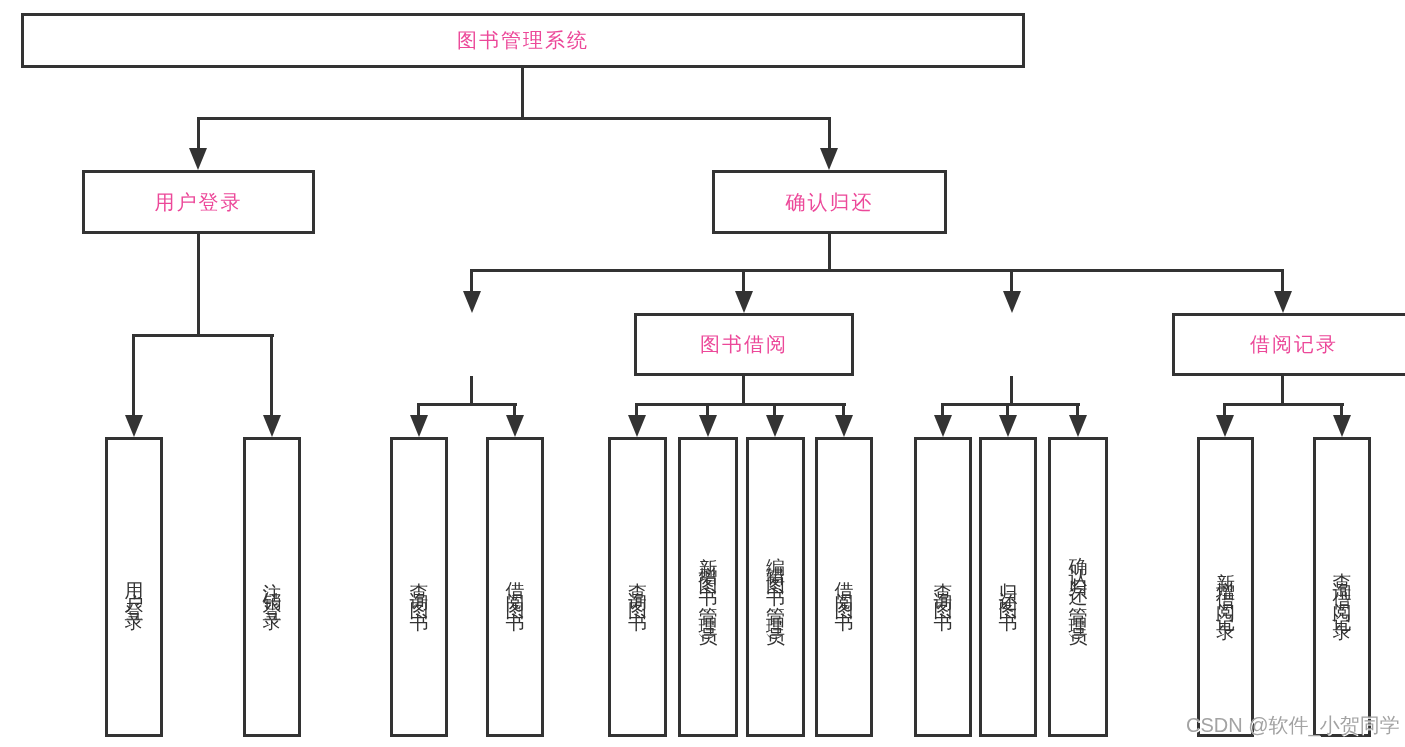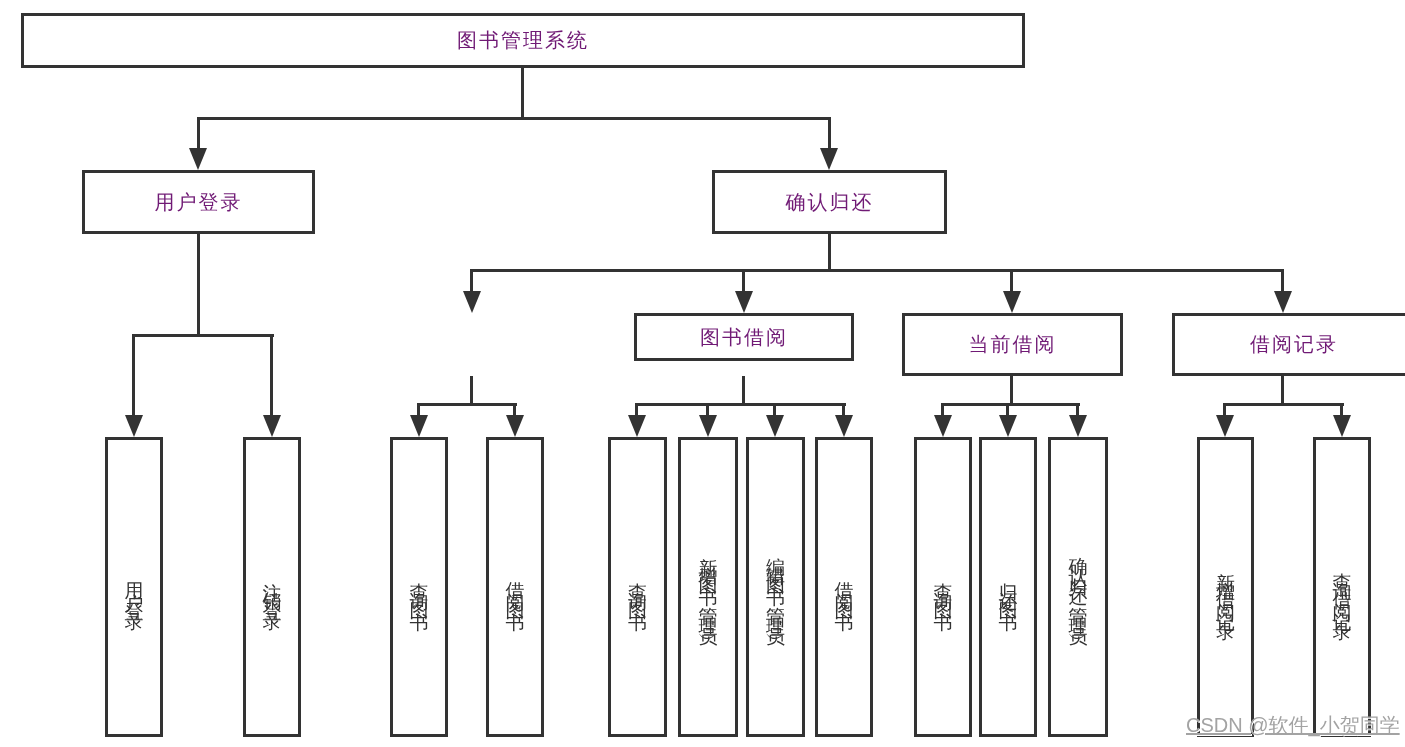--- a/index.html
+++ b/index.html
@@ -4,35 +4,35 @@
 <style>
   html,body{margin:0;padding:0;background:#fff;}
   #canvas{
     position:relative;width:1405px;height:747px;background:#ffffff;overflow:hidden;
     font-family:"Liberation Sans","DejaVu Sans",sans-serif;color:#333;
   }
   .box{
     position:absolute;box-sizing:border-box;background:#fff;border:3px solid #333;
     display:flex;align-items:center;justify-content:center;
   }
-  .hlbl{font-size:20px;letter-spacing:2px;color:#701a75;white-space:nowrap;}
+  .hlbl{font-size:20px;letter-spacing:2px;color:#ec4899;white-space:nowrap;}
   .vlbl{
     writing-mode:vertical-rl;text-orientation:mixed;
     font-size:19px;letter-spacing:10px;line-height:1.15;color:#333;white-space:nowrap;
   }
   .vline{position:absolute;width:3px;background:#333;}
   .hline{position:absolute;height:3px;background:#333;}
   .arrow{
     position:absolute;width:0;height:0;
     border-left:9px solid transparent;border-right:9px solid transparent;
     border-top:22px solid #333;
   }
   .watermark{
     position:absolute;left:1186px;top:712px;font-size:20px;color:#a3a3a3;
-    text-shadow:1px 1px 0 #ffffff;white-space:nowrap;text-decoration:underline;
+    text-shadow:1px 1px 0 #ffffff;white-space:nowrap;
   }
 </style>
 </head>
 <body>
 
 <div id="canvas">
 
   <div class="box" style="left:21px;top:13px;width:1004px;height:55px">
     <span class="hlbl">图书管理系统</span>
   </div>
@@ -62,25 +62,22 @@
   <div class="hline" style="left:470px;top:269px;width:814px"></div>
   <div class="vline" style="left:470px;top:269px;height:22px"></div>
   <div class="arrow" style="left:463px;top:291px"></div>
   <div class="vline" style="left:742px;top:269px;height:22px"></div>
   <div class="arrow" style="left:735px;top:291px"></div>
   <div class="vline" style="left:1010px;top:269px;height:22px"></div>
   <div class="arrow" style="left:1003px;top:291px"></div>
   <div class="vline" style="left:1281px;top:269px;height:22px"></div>
   <div class="arrow" style="left:1274px;top:291px"></div>
 
-  <div class="box" style="left:634px;top:313px;width:220px;height:48px">
+  <div class="box" style="left:634px;top:313px;width:220px;height:63px">
     <span class="hlbl">图书借阅</span>
-  </div>
-  <div class="box" style="left:902px;top:313px;width:221px;height:63px">
-    <span class="hlbl">当前借阅</span>
   </div>
   <div class="box" style="left:1172px;top:313px;width:244px;height:63px">
     <span class="hlbl">借阅记录</span>
   </div>
 
   <div class="vline" style="left:470px;top:376px;height:30px"></div>
   <div class="hline" style="left:417px;top:403px;width:100px"></div>
   <div class="vline" style="left:417px;top:403px;height:12px"></div>
   <div class="arrow" style="left:410px;top:415px"></div>
   <div class="vline" style="left:513px;top:403px;height:12px"></div>

